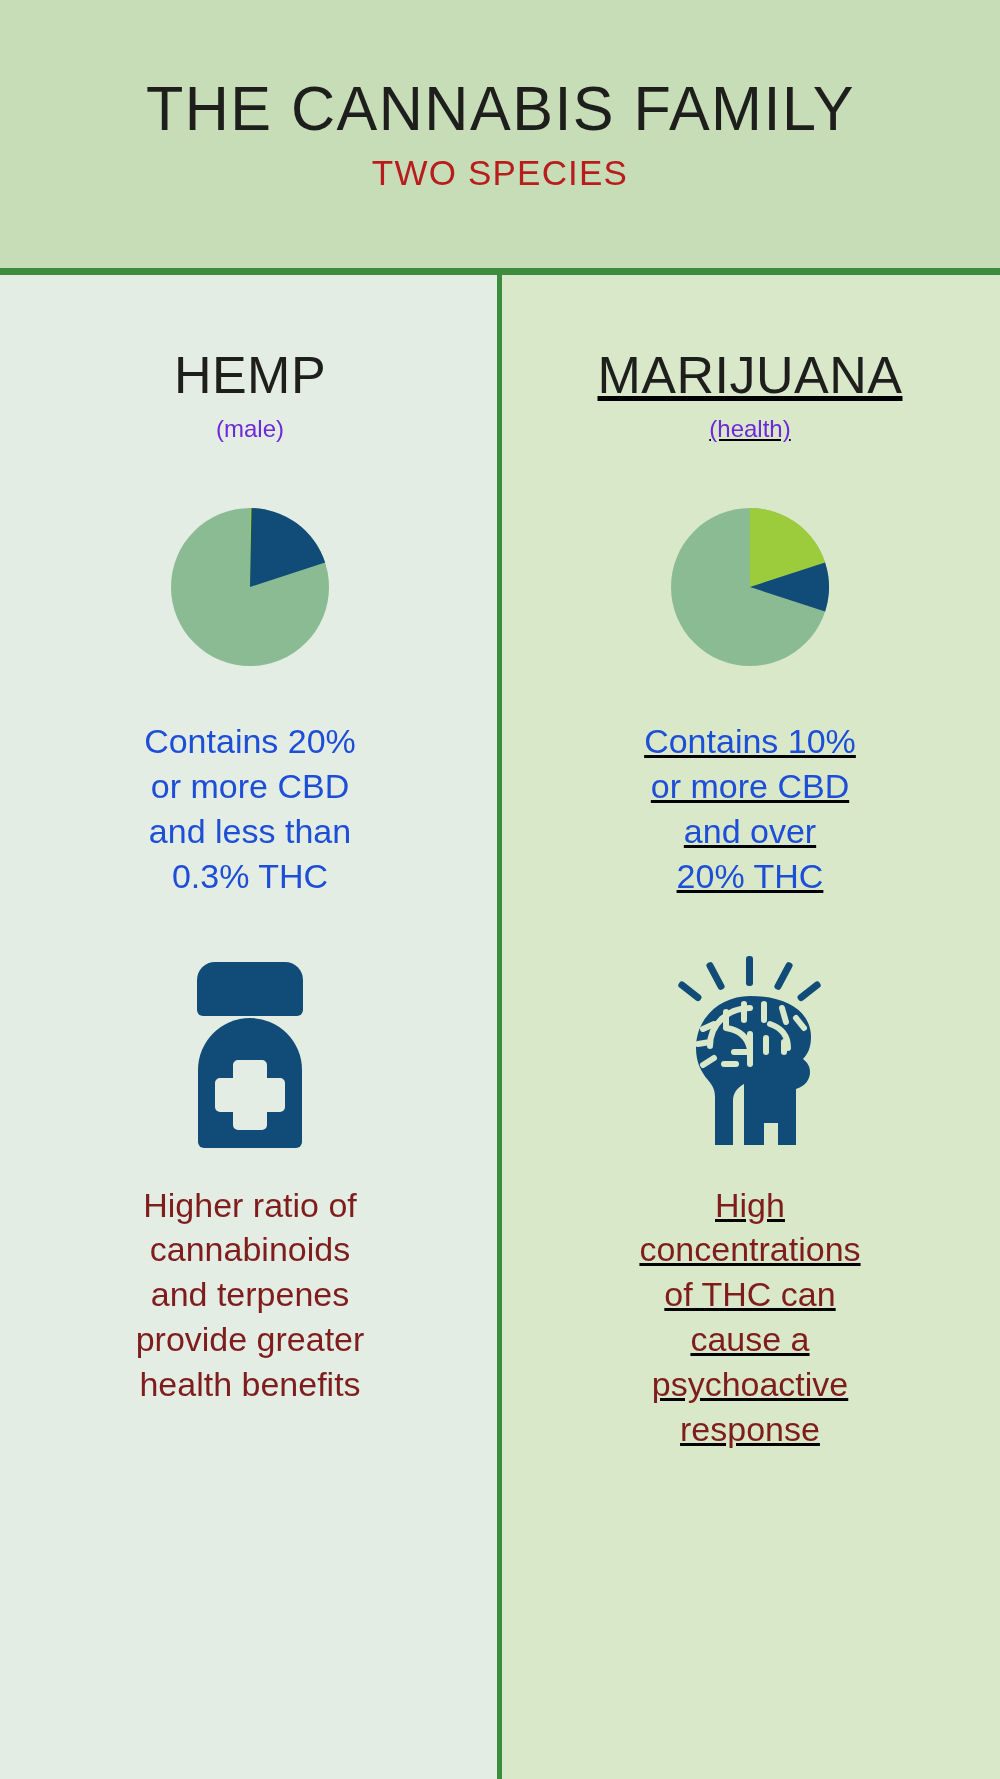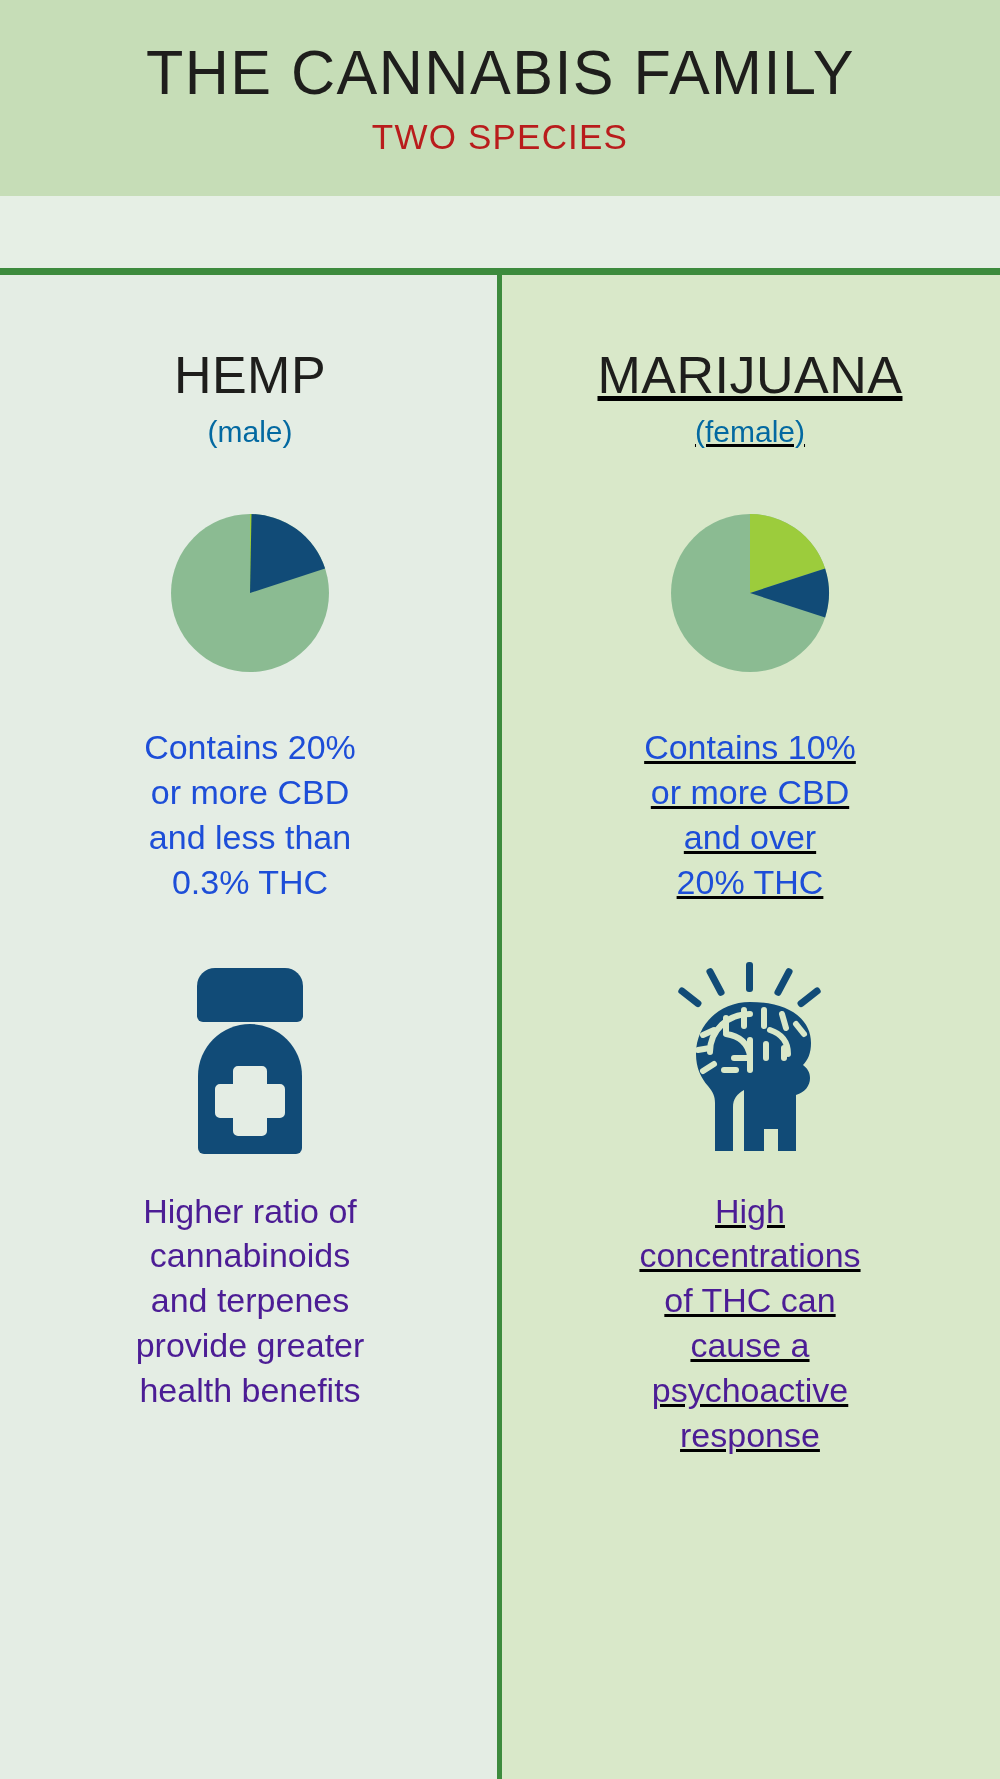--- a/index.html
+++ b/index.html
@@ -19,21 +19,21 @@
     overflow: hidden;
     background: #e6efe5;
   }
 
   
   .header {
     position: absolute;
     left: 0;
     top: 0;
     width: 1000px;
-    height: 196px;
+    height: 268px;
     background: #c6ddb7;
     box-sizing: border-box;
     display: flex;
     flex-direction: column;
     align-items: center;
     justify-content: center;
   }
   .header-title {
     font-size: 63px;
     letter-spacing: 1.5px;
@@ -113,22 +113,22 @@
   .species-name {
     font-size: 52px;
     letter-spacing: 0.5px;
     color: #1e1e1c;
     font-weight: 400;
     margin-top: 74px;
     line-height: 1;
     white-space: nowrap;
   }
   .species-sex {
-    font-size: 30px;
-    color: #0369a1;
+    font-size: 24px;
+    color: #6d28d9;
     font-weight: 400;
     margin-top: 16px;
     line-height: 1;
   }
 
   .pie-wrap {
     margin-top: 66px;
     width: 160px;
     height: 160px;
   }
@@ -150,21 +150,21 @@
     display: flex;
     align-items: center;
     justify-content: center;
   }
   .icon-wrap svg { display: block; }
 
   .benefit-text {
     margin-top: 36px;
     font-size: 34px;
     line-height: 1.32;
-    color: #4c1d95;
+    color: #7f1d1d;
     text-align: center;
     font-weight: 400;
     white-space: pre-line;
   }
 </style>
 </head>
 <body>
 
 <div class="infographic">
 
@@ -228,21 +228,21 @@
 cannabinoids
 and terpenes
 provide greater
 health benefits</div>
       </div>
     </div>
 
     <div class="col col-marijuana">
       <div class="col-inner">
         <div class="species-name">MARIJUANA</div>
-        <div class="species-sex">(female)</div>
+        <div class="species-sex">(health)</div>
 
         <div class="pie-wrap">
           <svg viewBox="0 0 160 160" width="160" height="160" aria-hidden="true">
             <circle cx="80" cy="80" r="79" fill="#8bbb92"></circle>
 
             <path d="M80 80 L80 1 A79 79 0 0 1 155.1 55.6 Z" fill="#9ccc3c"></path>
 
             <path d="M80 80 L155.1 55.6 A79 79 0 0 1 155.1 104.4 Z" fill="#114b77"></path>
           </svg>
         </div>

